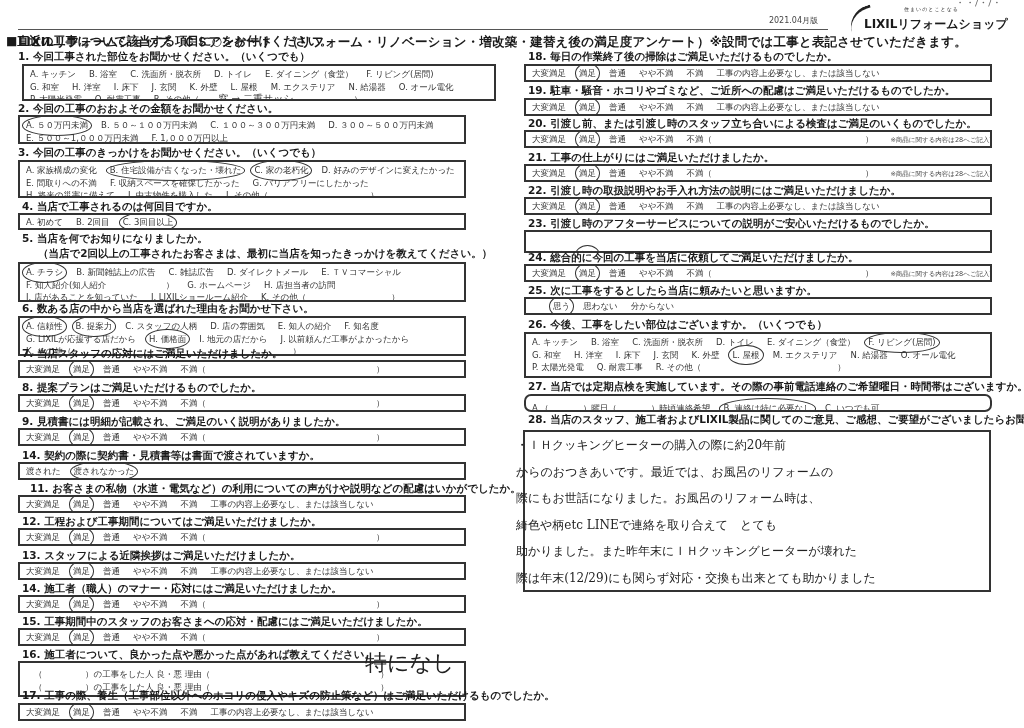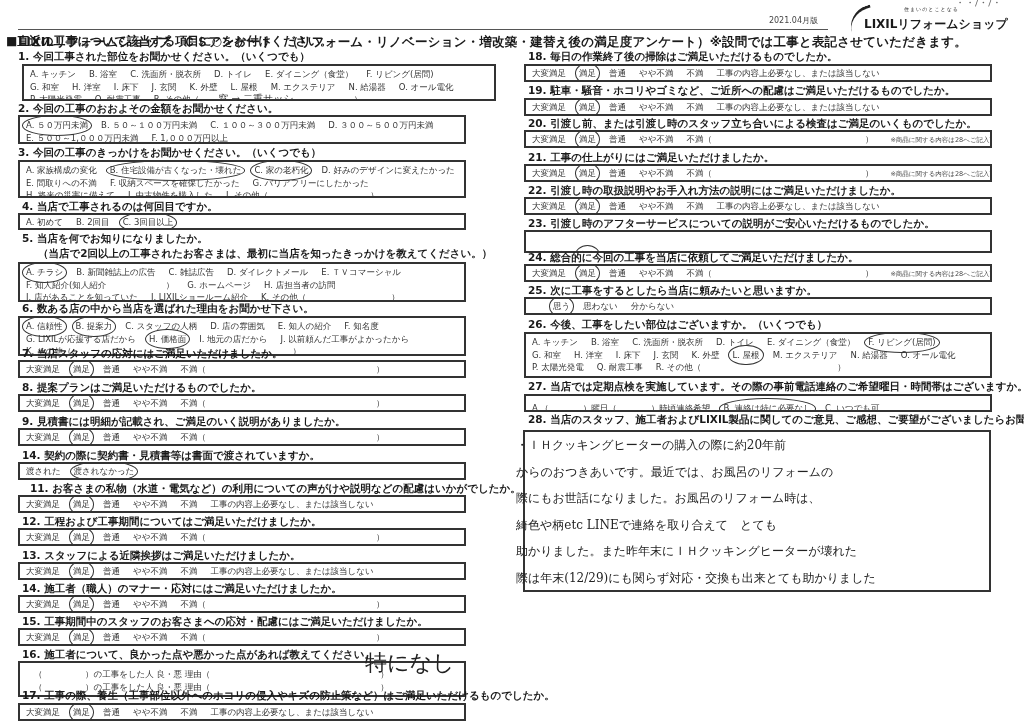--- a/index.html
+++ b/index.html
@@ -158,21 +158,21 @@
     <div class="box" style="left: 524px; top: 297px; width: 468px; height: 18px; padding-top: 1px; padding-left: 27px;">
       <span class="row"><span class="opt sel">思う</span><span class="opt">思わない</span><span class="opt">分からない</span></span>
     </div>
     <div class="q" style="left: 528px; top: 318px;">26. 今後、工事をしたい部位はございますか。（いくつでも）</div>
     <div class="box" style="left: 524px; top: 332px; width: 468px; height: 46px;">
       <span class="row"><span class="opt">A. キッチン</span><span class="opt">B. 浴室</span><span class="opt">C. 洗面所・脱衣所</span><span class="opt">D. トイレ</span><span class="opt">E. ダイニング（食堂）</span><span class="opt sel">F. リビング(居間)</span></span>
       <span class="row"><span class="opt">G. 和室</span><span class="opt">H. 洋室</span><span class="opt">I. 床下</span><span class="opt">J. 玄関</span><span class="opt">K. 外壁</span><span class="opt sel">L. 屋根</span><span class="opt">M. エクステリア</span><span class="opt">N. 給湯器</span><span class="opt">O. オール電化</span></span>
       <span class="row"><span class="opt">P. 太陽光発電</span><span class="opt">Q. 耐震工事</span><span class="opt">R. その他（　　　　　　　　　　　　　　　　）</span></span>
     </div>
     <div class="q" style="left: 528px; top: 380px;">27. 当店では定期点検を実施しています。その際の事前電話連絡のご希望曜日・時間帯はございますか。</div>
-    <div class="box" style="left: 524px; top: 394px; width: 468px; height: 18px; padding-top: 6px;">
+    <div class="box" style="left: 524px; top: 394px; width: 468px; height: 18px; padding-top: 6px; border-radius: 7px;">
       <span class="row"><span class="opt">A.（　　　　）曜日（　　　　）時頃連絡希望</span><span class="opt sel">B. 連絡は特に必要なし</span><span class="opt">C. いつでも可</span></span>
     </div>
     <div class="q" style="left: 528px; top: 413px;">28. 当店のスタッフ、施工者およびLIXIL製品に関してのご意見、ご感想、ご要望がございましたらお聞かせください。</div>
   </div>
 
 <div class="free-box"></div>
 <div class="free-text">
   <span>・ＩＨクッキングヒーターの購入の際に約20年前</span>
   <span>からのおつきあいです。最近では、お風呂のリフォームの</span>
   <span>際にもお世話になりました。お風呂のリフォーム時は、</span>

